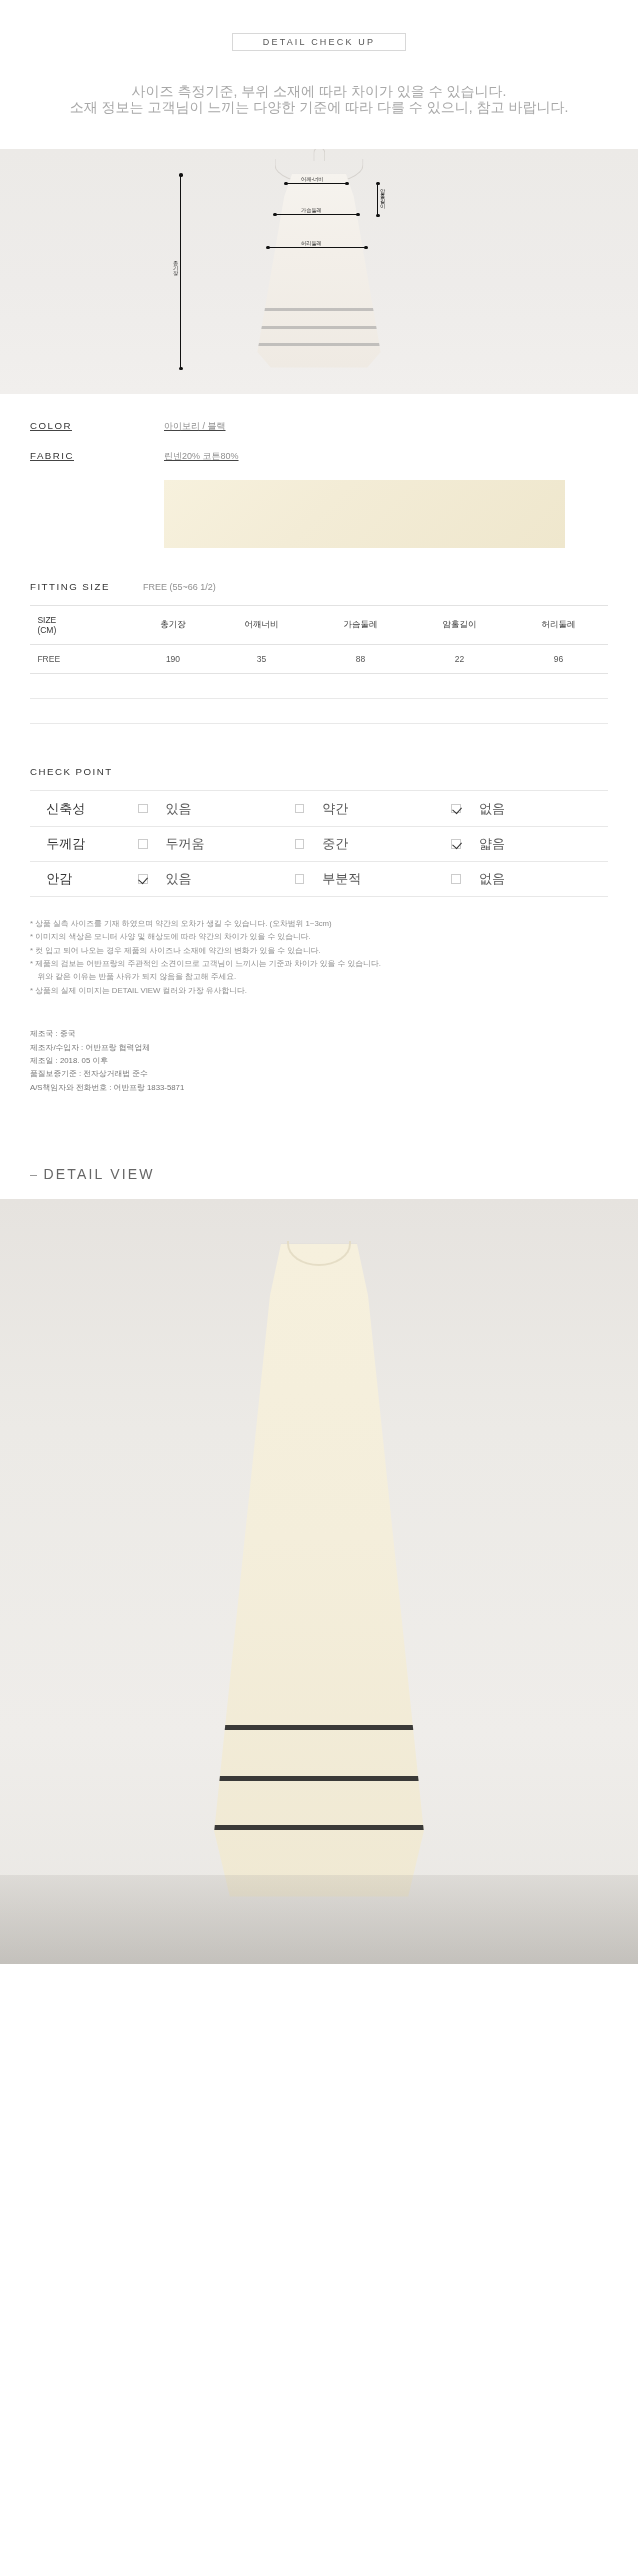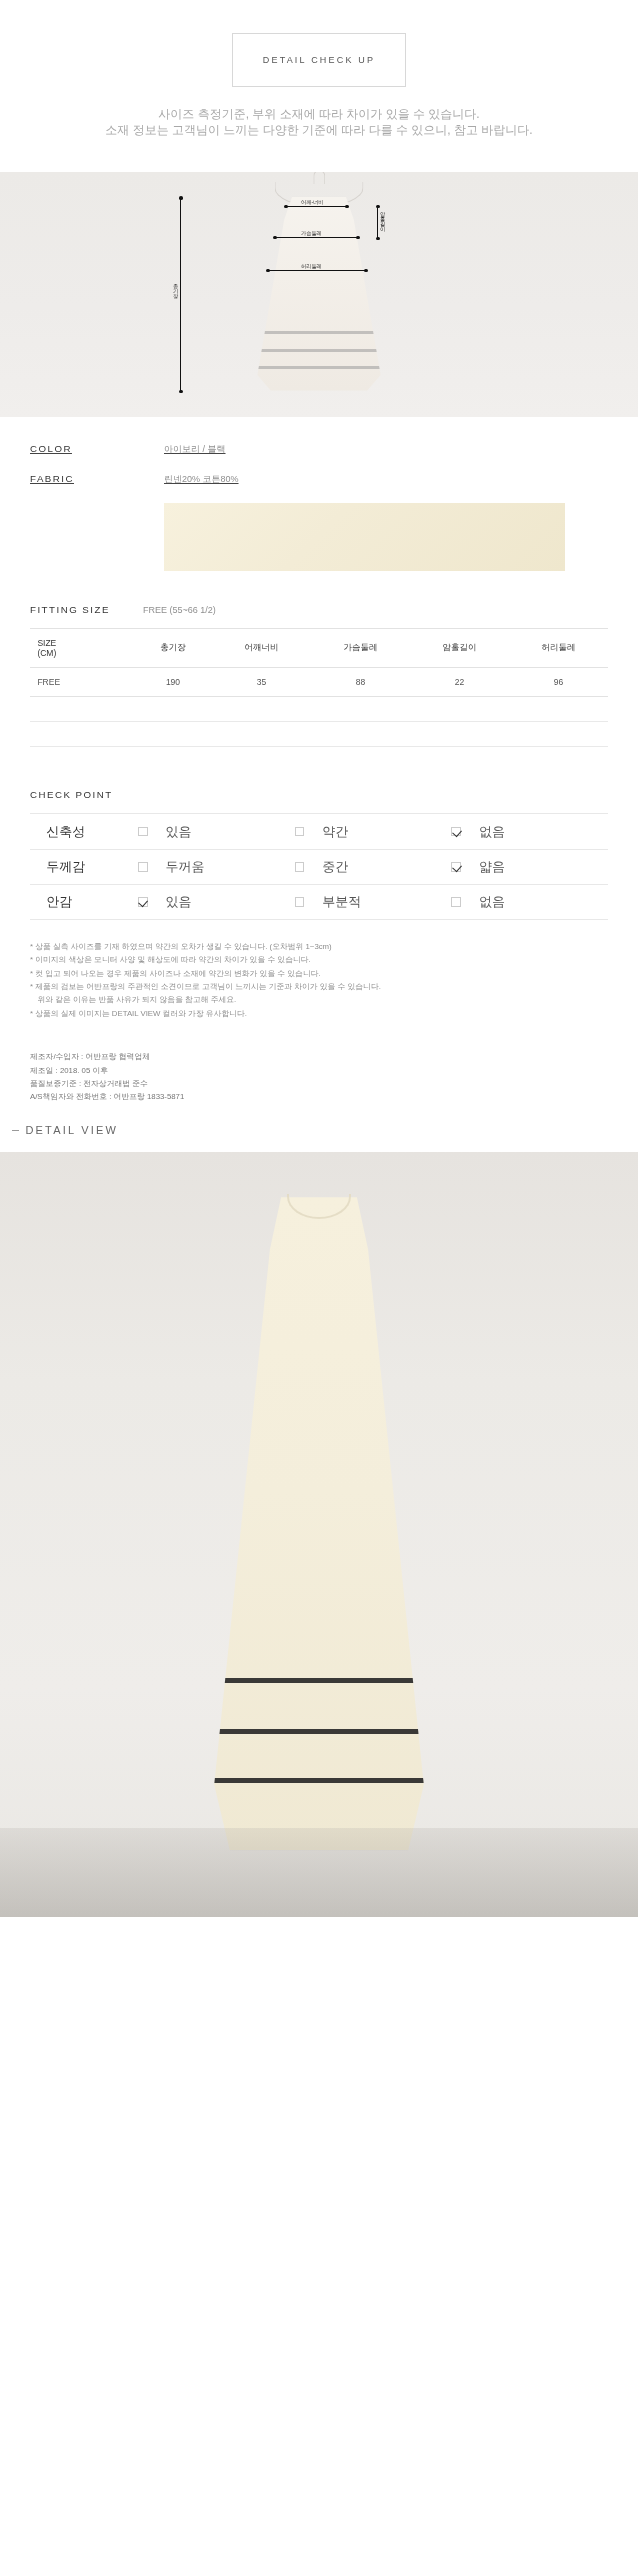--- a/index.html
+++ b/index.html
@@ -11,28 +11,28 @@
     color: #444;
     -webkit-font-smoothing: antialiased;
   }
   .page { width: 638px; position: relative; }
 
   
   .header-block { padding-top: 33px; text-align: center; }
   .title-box {
     display: inline-block;
     border: 0.7px solid #d8d8d8;
-    padding: 21px 30px;
+    padding: 3px 30px;
     font-size: 9px;
     letter-spacing: 2.2px;
     color: #555;
   }
   .sub-lines {
-    margin-top: 19px;
-    font-size: 12px;
+    margin-top: 32px;
+    font-size: 14px;
     line-height: 16.3px;
     color: #a8a8a8;
     letter-spacing: 0px;
   }
 
   
   .measure-wrap {
     margin-top: 33px;
     width: 638px;
     height: 245px;
@@ -125,21 +125,21 @@
   }
 
   
   .notes { margin-top: 19.3px; font-size: 7.8px; line-height: 13.4px; color:#8d8d8d; }
   .notes .ind { padding-left: 7.4px; }
 
   .maker { margin-top: 30px; font-size: 7.8px; line-height: 13.4px; color:#777; }
 
   
   .dv-title {
-    margin-top: 20px; padding: 0 12px; font-size: 11px; letter-spacing: 2.2px; color:#666;
+    margin-top: 72px; padding: 0 30px; font-size: 14px; letter-spacing: 2.2px; color:#666;
   }
   .dv-title .dash { display:inline-block; width:7.4px; border-top:0.7px solid #999; vertical-align:middle; margin-right:6px; }
   .dv-photo {
     margin-top: 16.3px; width: 638px; height: 765px;
     background: linear-gradient(180deg,#e6e3df 0%, #eceae6 30%, #efedea 70%, #e9e7e3 100%);
     position: relative; overflow:hidden;
   }
   .dv-dress {
     position:absolute; left:50%; top:45px; transform:translateX(-50%);
     width: 223px; height: 653px;
@@ -326,20 +326,21 @@
     <div class="notes">
       <div>* 상품 실측 사이즈를 기재 하였으며 약간의 오차가 생길 수 있습니다. (오차범위 1~3cm)</div>
       <div>* 이미지의 색상은 모니터 사양 및 해상도에 따라 약간의 차이가 있을 수 있습니다.</div>
       <div>* 컷 입고 되어 나오는 경우 제품의 사이즈나 소재에 약간의 변화가 있을 수 있습니다.</div>
       <div>* 제품의 검보는 어반프랑의 주관적인 소견이므로 고객님이 느끼시는 기준과 차이가 있을 수 있습니다.</div>
       <div class="ind">위와 같은 이유는 반품 사유가 되지 않음을 참고해 주세요.</div>
       <div>* 상품의 실제 이미지는 DETAIL VIEW 컬러와 가장 유사합니다.</div>
     </div>
 
     <div class="maker">
+      <div>제조국 : 중국</div>
       <div>제조자/수입자 : 어반프랑 협력업체</div>
       <div>제조일 : 2018. 05 이후</div>
       <div>품질보증기준 : 전자상거래법 준수</div>
       <div>A/S책임자와 전화번호 : 어반프랑 1833-5871</div>
     </div>
   </div>
 
   <div class="dv-title">
     <span class="dash"></span><span>DETAIL VIEW</span>
   </div>

